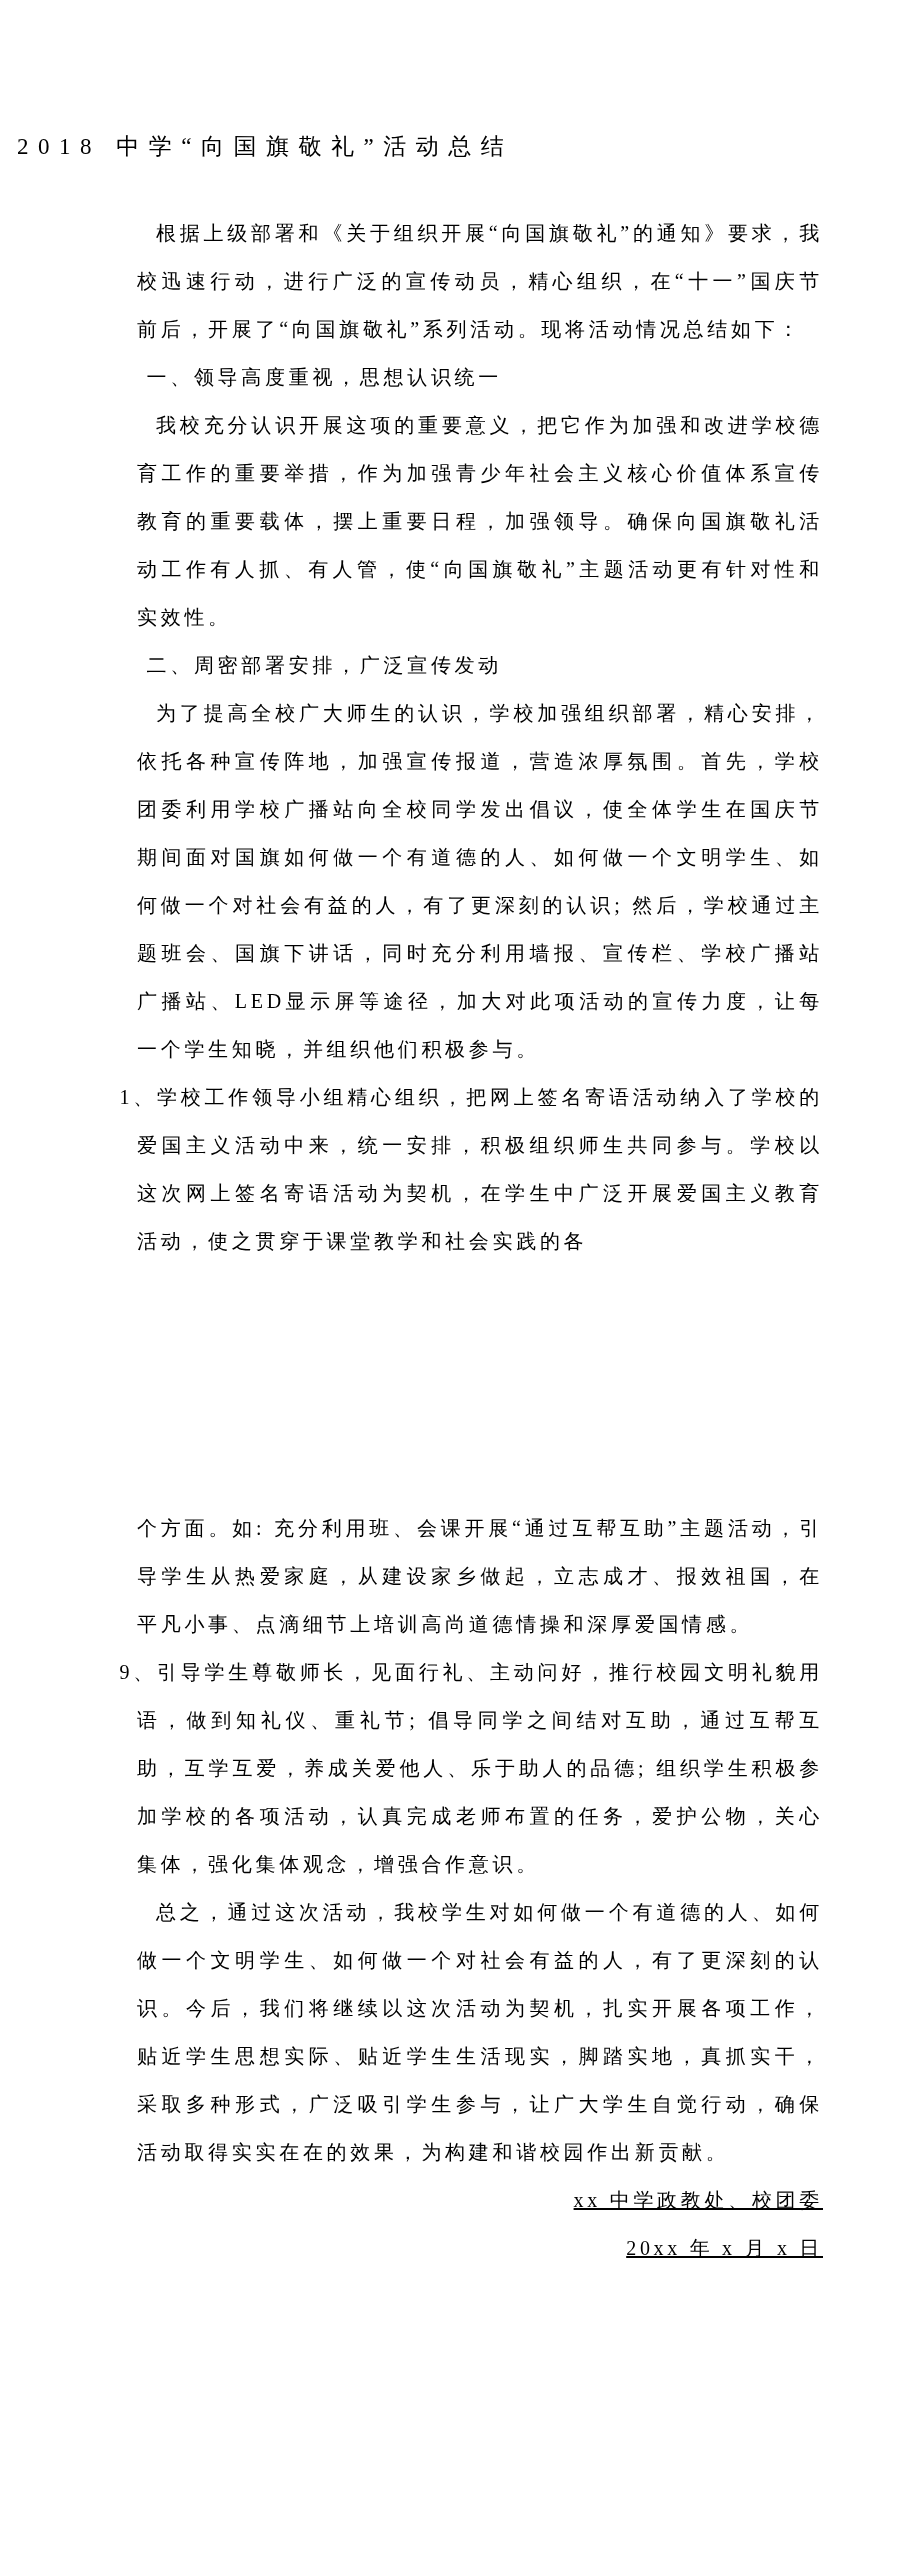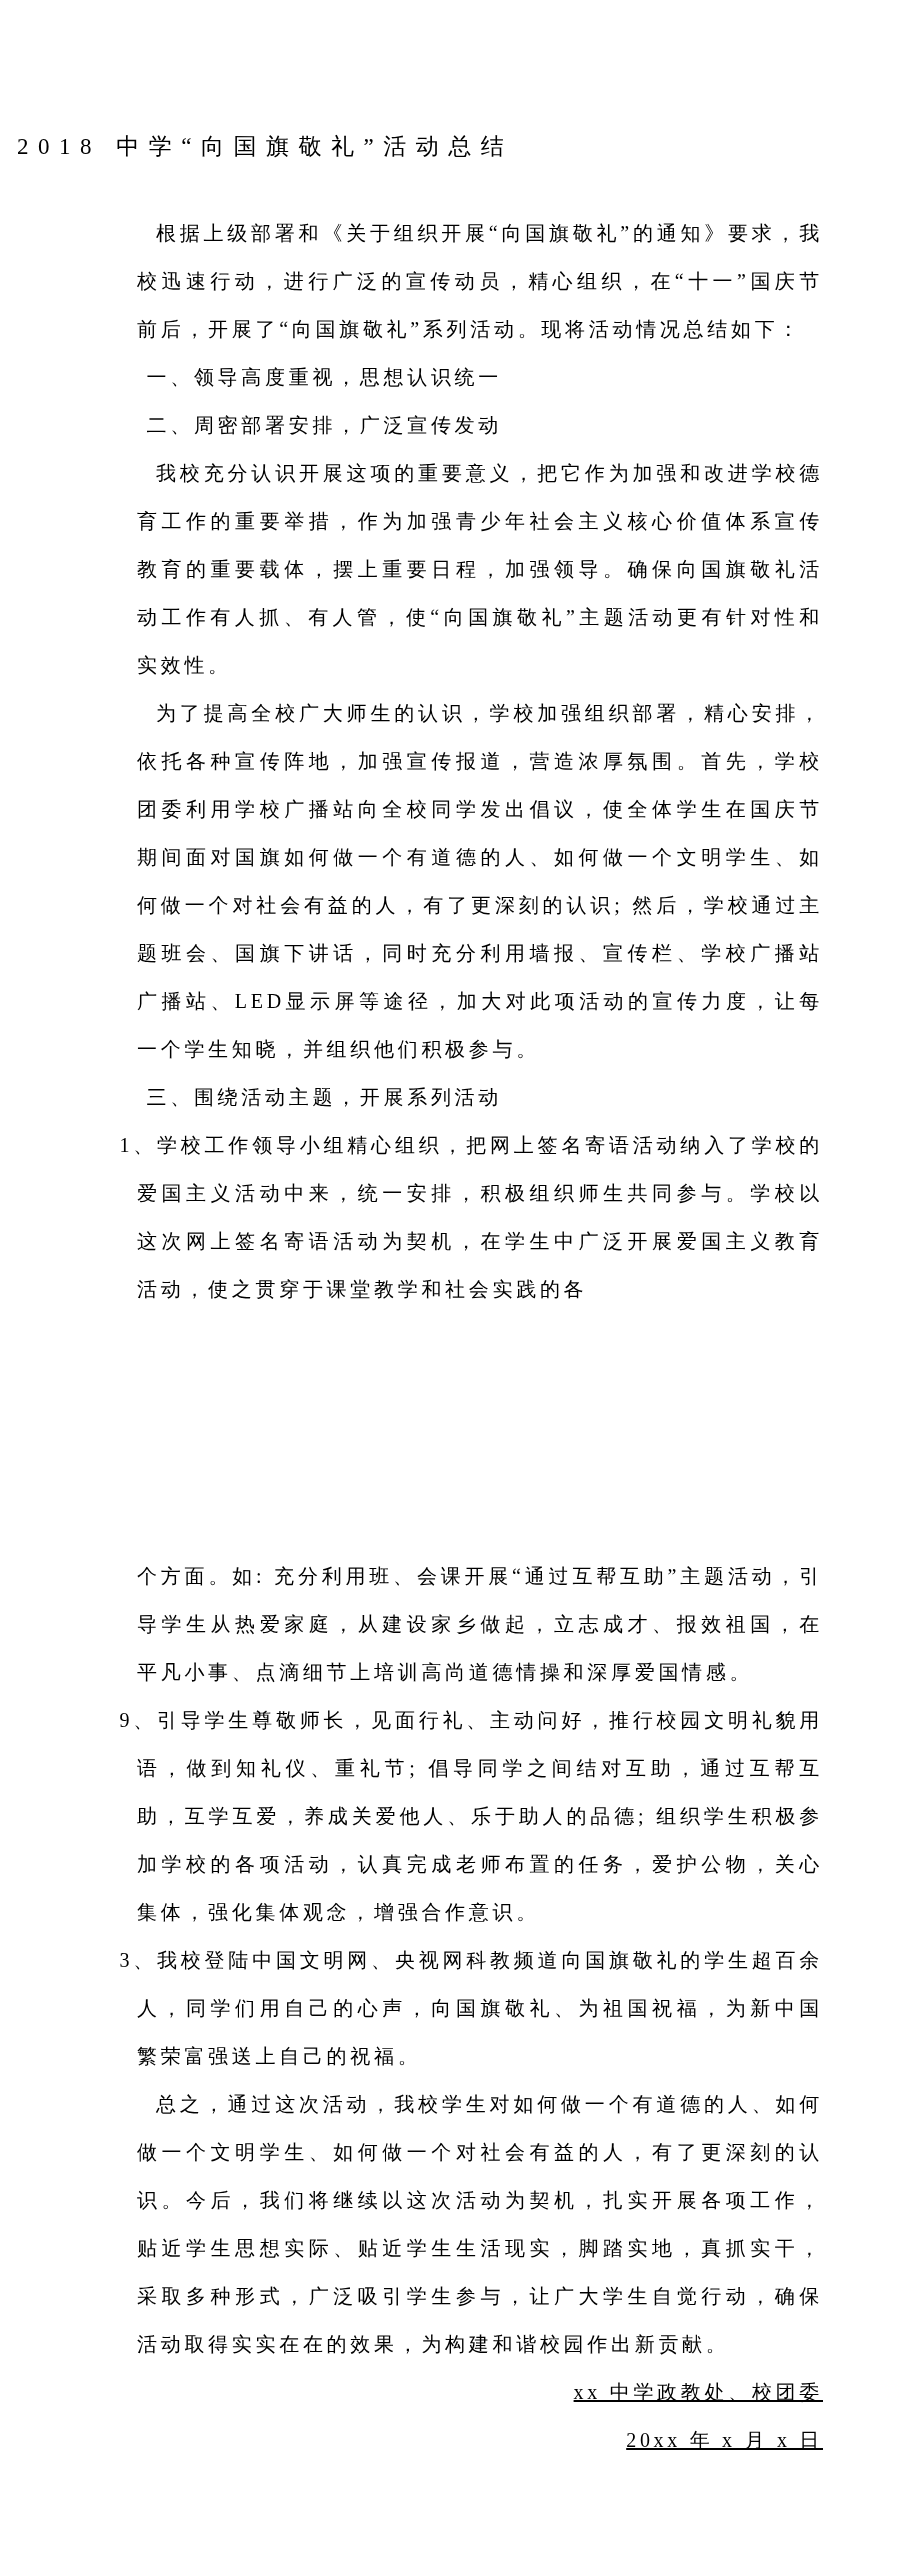--- a/index.html
+++ b/index.html
@@ -51,27 +51,25 @@
   .blk.page_break  { height: 239px; }
 </style>
 </head>
 <body>
 
 <div class="page">
   <h1 class="doc-title">2018 中学“向国旗敬礼”活动总结</h1>
   <div class="content">
       <p class="blk paragraph">根据上级部署和《关于组织开展“向国旗敬礼”的通知》要求，我校迅速行动，进行广泛的宣传动员，精心组织，在“十一”国庆节前后，开展了“向国旗敬礼”系列活动。现将活动情况总结如下：</p>
       <p class="blk heading">一、领导高度重视，思想认识统一</p>
+      <p class="blk paragraph">我校充分认识开展这项的重要意义，把它作为加强和改进学校德育工作的重要举措，作为加强青少年社会主义核心价值体系宣传教育的重要载体，摆上重要日程，加强领导。确保向国旗敬礼活动工作有人抓、有人管，使“向国旗敬礼”主题活动更有针对性和实效性。</p>
       <p class="blk heading">二、周密部署安排，广泛宣传发动</p>
-      <p class="blk paragraph">我校充分认识开展这项的重要意义，把它作为加强和改进学校德育工作的重要举措，作为加强青少年社会主义核心价值体系宣传教育的重要载体，摆上重要日程，加强领导。确保向国旗敬礼活动工作有人抓、有人管，使“向国旗敬礼”主题活动更有针对性和实效性。</p>
       <p class="blk paragraph">为了提高全校广大师生的认识，学校加强组织部署，精心安排，依托各种宣传阵地，加强宣传报道，营造浓厚氛围。首先，学校团委利用学校广播站向全校同学发出倡议，使全体学生在国庆节期间面对国旗如何做一个有道德的人、如何做一个文明学生、如何做一个对社会有益的人，有了更深刻的认识; 然后，学校通过主题班会、国旗下讲话，同时充分利用墙报、宣传栏、学校广播站广播站、LED显示屏等途径，加大对此项活动的宣传力度，让每一个学生知晓，并组织他们积极参与。</p>
-      <p class="blk heading">三、围绕活动主题，开展系列活动</p>
       <p class="blk numbered">1、学校工作领导小组精心组织，把网上签名寄语活动纳入了学校的爱国主义活动中来，统一安排，积极组织师生共同参与。学校以这次网上签名寄语活动为契机，在学生中广泛开展爱国主义教育活动，使之贯穿于课堂教学和社会实践的各</p>
       <div class="blk page_break"></div>
       <p class="blk continuation">个方面。如: 充分利用班、会课开展“通过互帮互助”主题活动，引导学生从热爱家庭，从建设家乡做起，立志成才、报效祖国，在平凡小事、点滴细节上培训高尚道德情操和深厚爱国情感。</p>
       <p class="blk numbered">9、引导学生尊敬师长，见面行礼、主动问好，推行校园文明礼貌用语，做到知礼仪、重礼节; 倡导同学之间结对互助，通过互帮互助，互学互爱，养成关爱他人、乐于助人的品德; 组织学生积极参加学校的各项活动，认真完成老师布置的任务，爱护公物，关心集体，强化集体观念，增强合作意识。</p>
-      <p class="blk numbered">3、我校登陆中国文明网、央视网科教频道向国旗敬礼的学生超百余人，同学们用自己的心声，向国旗敬礼、为祖国祝福，为新中国繁荣富强送上自己的祝福。</p>
       <p class="blk paragraph">总之，通过这次活动，我校学生对如何做一个有道德的人、如何做一个文明学生、如何做一个对社会有益的人，有了更深刻的认识。今后，我们将继续以这次活动为契机，扎实开展各项工作，贴近学生思想实际、贴近学生生活现实，脚踏实地，真抓实干，采取多种形式，广泛吸引学生参与，让广大学生自觉行动，确保活动取得实实在在的效果，为构建和谐校园作出新贡献。</p>
       <p class="blk signature">xx 中学政教处、校团委</p>
       <p class="blk signature">20xx 年 x 月 x 日</p>
     </div>
 </div>
 
 
 </body></html>

